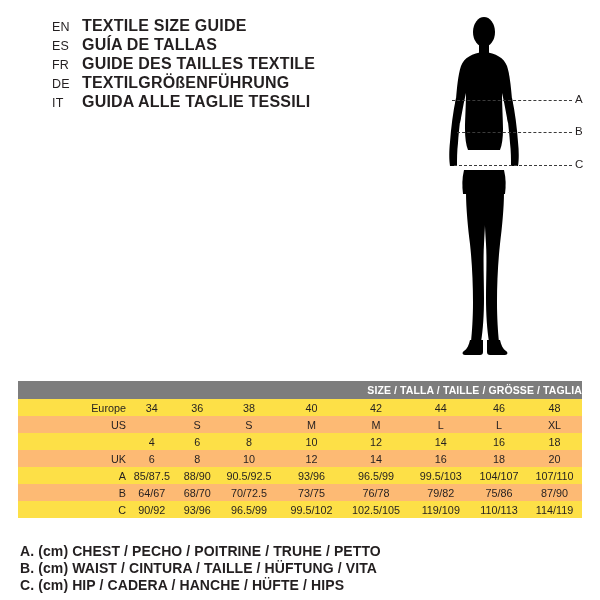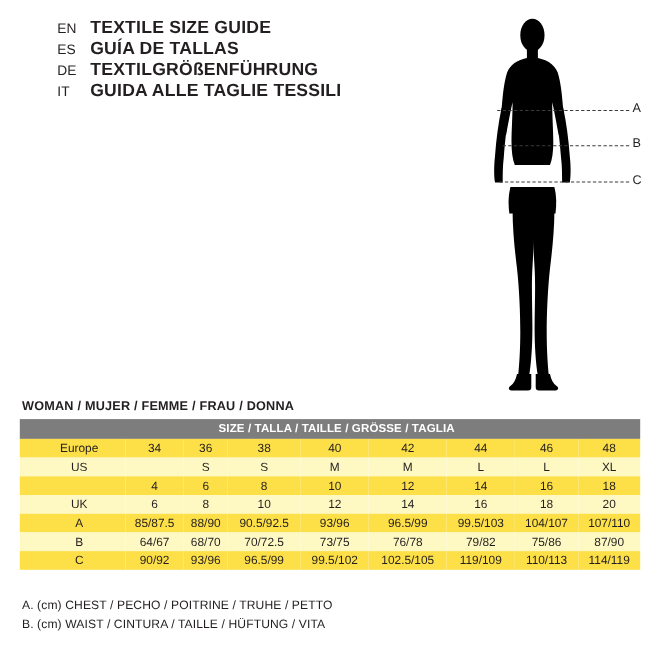--- a/index.html
+++ b/index.html
@@ -109,58 +109,62 @@
     color: #ffffff;
     font-weight: bold;
     font-size: 10.5px;
     letter-spacing: 0.1px;
     height: 18px;
   }
   .size-table tr.shade td {
     background: #fde047;
   }
   .size-table tr.plain td {
-    background: #fef9c3;
+    background: #fdba74;
   }
   .size-table td.label {
-    text-align: center;
-    padding-left: 12px;
+    text-align: right;
+    padding-left: 24px;
     width: 84px;
   }
   .size-table td.val {
     text-align: center;
   }
 
   
   .notes {
     position: absolute;
     top: 543px;
     left: 20px;
   }
   .note-row {
-    font-size: 11px;
-    font-weight: normal;
+    font-size: 14px;
+    font-weight: bold;
     line-height: 17px;
     color: #231f20;
     letter-spacing: 0.1px;
   }
 </style>
 </head>
 <body>
 
 <div class="page">
 
   <div class="lang-block">
     <div class="lang-row">
       <span class="lang-code">EN</span>
       <span class="lang-title">TEXTILE SIZE GUIDE</span>
     </div>
     <div class="lang-row">
       <span class="lang-code">ES</span>
       <span class="lang-title">GUÍA DE TALLAS</span>
+    </div>
+    <div class="lang-row">
+      <span class="lang-code">FR</span>
+      <span class="lang-title">GUIDE DES TAILLES TEXTILE</span>
     </div>
     <div class="lang-row">
       <span class="lang-code">DE</span>
       <span class="lang-title">TEXTILGRÖßENFÜHRUNG</span>
     </div>
     <div class="lang-row">
       <span class="lang-code">IT</span>
       <span class="lang-title">GUIDA ALLE TAGLIE TESSILI</span>
     </div>
   </div>
@@ -220,21 +224,20 @@
     <div class="measure-line" style="top:90px; left:32px; width:120px;"></div>
     <div class="measure-label" style="top:83px; left:155px;">A</div>
 
     <div class="measure-line" style="top:122px; left:37px; width:115px;"></div>
     <div class="measure-label" style="top:115px; left:155px;">B</div>
 
     <div class="measure-line" style="top:155px; left:34px; width:118px;"></div>
     <div class="measure-label" style="top:148px; left:155px;">C</div>
   </div>
 
-  <div class="woman-title">WOMAN / MUJER / FEMME / FRAU / DONNA</div>
 
   <table class="size-table">
     <tbody>
       <tr class="head">
         <td class="label" colspan="9">SIZE / TALLA / TAILLE / GRÖSSE / TAGLIA</td>
       </tr>
 
       <tr class="shade">
         <td class="label">Europe</td>
         <td class="val">34</td>
@@ -317,15 +320,16 @@
         <td class="val">119/109</td>
         <td class="val">110/113</td>
         <td class="val">114/119</td>
       </tr>
     </tbody>
   </table>
 
   <div class="notes">
     <div class="note-row">A. (cm) CHEST / PECHO / POITRINE / TRUHE / PETTO</div>
     <div class="note-row">B. (cm) WAIST / CINTURA / TAILLE / HÜFTUNG / VITA</div>
+    <div class="note-row">C. (cm) HIP / CADERA / HANCHE / HÜFTE / HIPS</div>
   </div>
 
 </div>
 
 </body></html>

